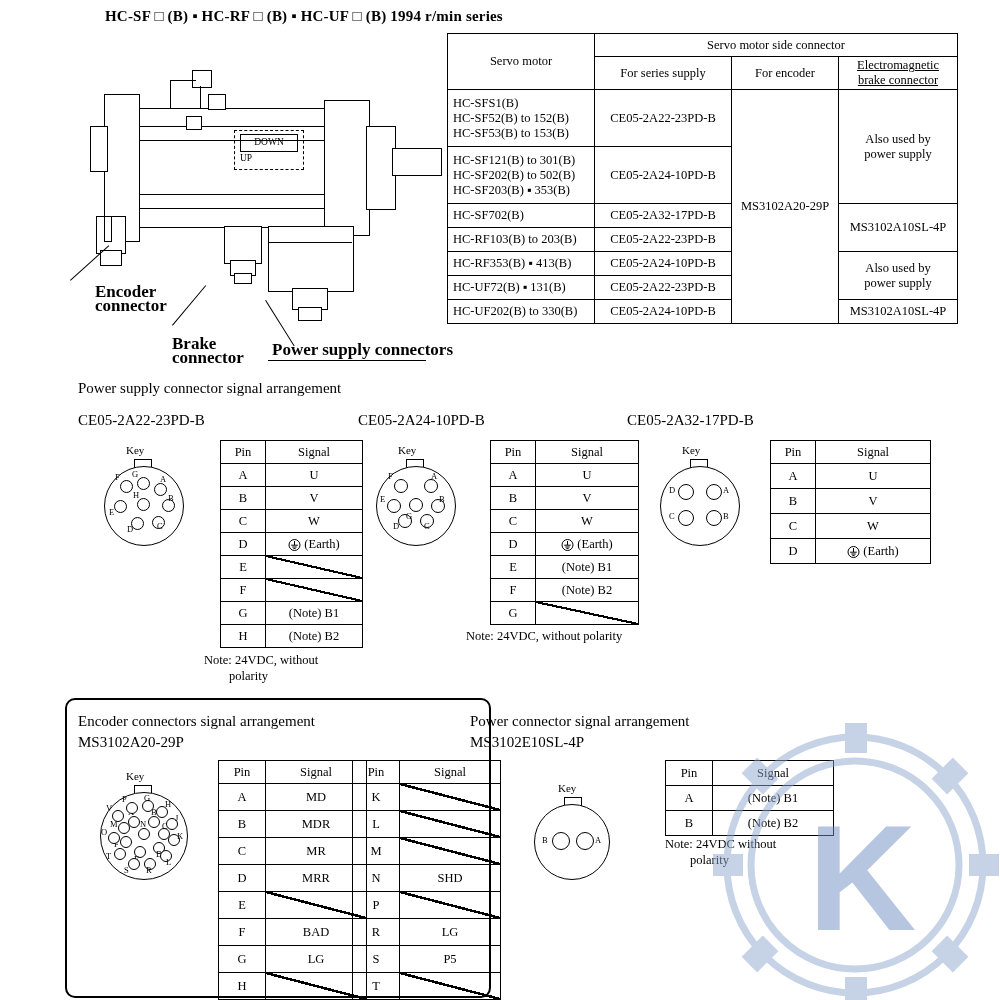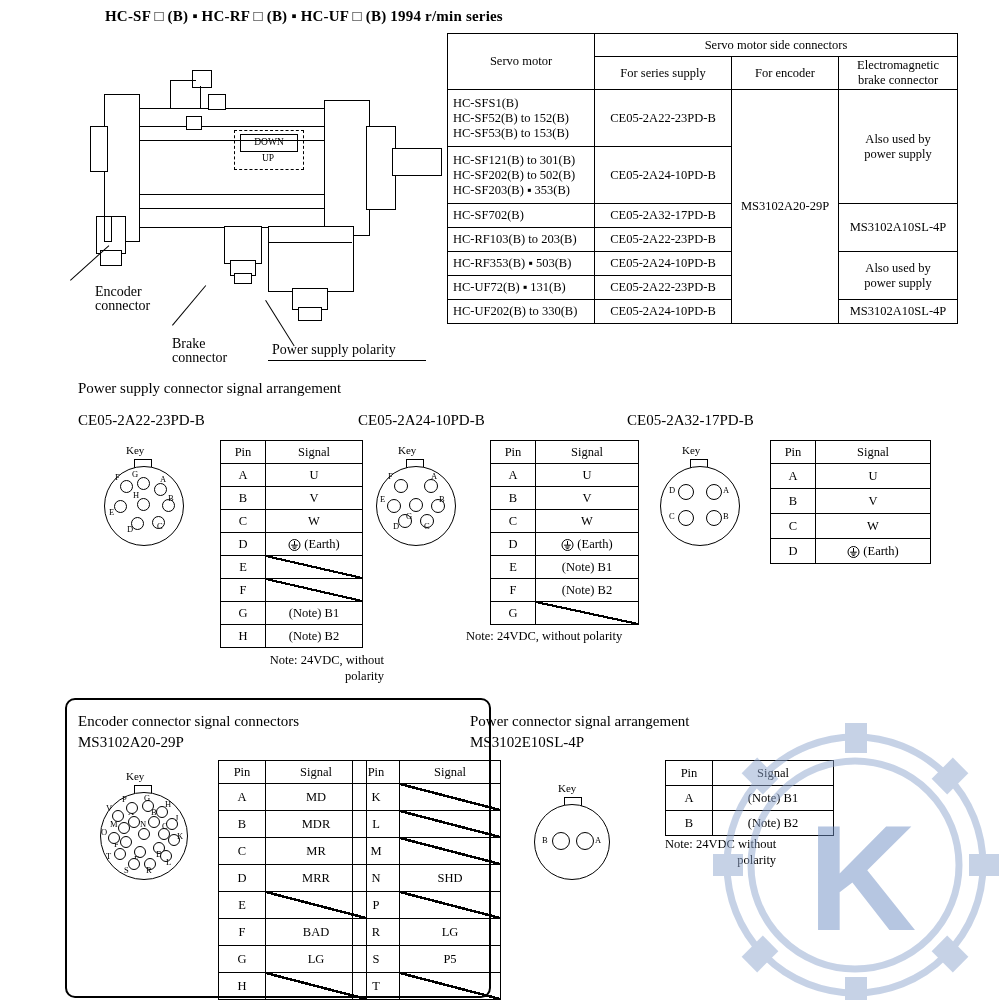--- a/index.html
+++ b/index.html
@@ -23,41 +23,41 @@
   #top-table td,#top-table th{font-size:12.5px;line-height:15px;}
   #top-table .lcell{text-align:left;padding-left:5px;white-space:nowrap;}
 
   
   #motor-drawing{left:60px;top:30px;width:380px;height:340px;}
   .mline{position:absolute;background:#000;}
   .mbox{position:absolute;border:1.5px solid #000;background:#fff;}
   .mbox.thin{border-width:1px;}
 
   
-  .callout{position:absolute;font-size:14px;line-height:14px;}
+  .callout{position:absolute;font-size:17px;line-height:14px;font-weight:bold;}
 
   
   .h2{font-size:15px;}
 
   
   .conn{position:absolute;border:1.5px solid #000;border-radius:50%;background:#fff;}
   .pinc{position:absolute;border:1px solid #000;border-radius:50%;background:#fff;}
   .pinlabel{position:absolute;font-size:8.5px;line-height:8.5px;}
   .keynotch{position:absolute;border:1px solid #000;background:#fff;}
   .keytxt{position:absolute;font-size:11px;}
 
   
   .slash{position:relative;}
   .slash::after{
     content:"";position:absolute;left:0;top:0;width:100%;height:100%;
     background:linear-gradient(to top right,transparent 47.5%,#000 47.5%,#000 52.5%,transparent 52.5%);
   }
 
   
-  .note{font-size:12.5px;line-height:16px;text-align:right;}
+  .note{font-size:12.5px;line-height:16px;}
 
   
   #bottom-panel{left:65px;top:698px;width:422px;height:296px;border:2px solid #000;border-radius:10px;background:transparent;}
 
   
   #watermark{right:-10px;bottom:-15px;width:330px;height:300px;opacity:.5;}
 
   .earth-sym{display:inline-block;vertical-align:-3px;}
 </style>
 </head>
@@ -85,21 +85,21 @@
 
   <div class="mbox thin" style="left:132px;top:40px;width:18px;height:16px;"></div>
   <div class="mline" style="left:140px;top:56px;width:1px;height:22px;"></div>
   <div class="mbox thin" style="left:148px;top:64px;width:16px;height:14px;"></div>
   <div class="mline" style="left:110px;top:50px;width:26px;height:1px;"></div>
   <div class="mline" style="left:110px;top:50px;width:1px;height:28px;"></div>
   <div class="mbox thin" style="left:126px;top:86px;width:14px;height:12px;"></div>
 
   <div class="abs" style="left:174px;top:100px;width:68px;height:38px;border:1px dashed #000;"></div>
   <div class="abs" style="left:180px;top:104px;width:56px;height:16px;border:1px solid #000;text-align:center;font-size:9.5px;line-height:15px;">DOWN</div>
-  <div class="abs" style="left:180px;top:121px;width:56px;height:15px;text-align:center;font-size:9.5px;line-height:15px;">UP</div>
+  <div class="abs" style="left:180px;top:121px;width:56px;height:15px;text-align:left;font-size:9.5px;line-height:15px;">UP</div>
 
   <div class="mbox" style="left:164px;top:196px;width:36px;height:36px;"></div>
   <div class="mbox thin" style="left:170px;top:230px;width:24px;height:14px;"></div>
   <div class="mbox thin" style="left:174px;top:243px;width:16px;height:9px;"></div>
 
   <div class="mbox" style="left:208px;top:196px;width:84px;height:64px;"></div>
   <div class="mline" style="left:208px;top:212px;width:84px;height:1px;"></div>
   <div class="mbox thin" style="left:232px;top:258px;width:34px;height:20px;"></div>
   <div class="mbox thin" style="left:238px;top:277px;width:22px;height:12px;"></div>
 
@@ -115,33 +115,33 @@
 </div>
 
 <div class="abs" style="left:172px;top:325px;width:52px;height:1px;background:#000;transform:rotate(-50deg);transform-origin:0 0;"></div>
 <div class="abs callout" style="left:172px;top:337px;">
   <div>Brake</div>
   <div>connector</div>
 </div>
 
 <div class="abs" style="left:266px;top:300px;width:54px;height:1px;background:#000;transform:rotate(58deg);transform-origin:0 0;"></div>
 <div class="abs" style="left:268px;top:360px;width:158px;height:1px;background:#000;"></div>
-<div class="abs callout" style="left:272px;top:343px;">Power supply polarity</div>
+<div class="abs callout" style="left:272px;top:343px;">Power supply connectors</div>
 
 <div class="abs" id="top-table">
   <table class="grid">
     <tbody>
         <tr>
       <td rowspan="2" style="width:138px;height:52px;">Servo motor</td>
-      <td colspan="3" style="height:20px;">Servo motor side connectors</td>
+      <td colspan="3" style="height:20px;">Servo motor side connector</td>
     </tr>
     <tr>
       <td style="width:128px;height:30px;">For series supply</td>
       <td style="width:98px;">For encoder</td>
-      <td style="width:110px;">Electromagnetic<br>brake connector</td>
+      <td style="width:110px;text-decoration:underline;">Electromagnetic<br>brake connector</td>
     </tr>
 
     <tr>
       <td class="lcell" style="height:54px;">
         HC-SFS1(B)<br>HC-SF52(B) to 152(B)<br>HC-SF53(B) to 153(B)
       </td>
       <td>CE05-2A22-23PD-B</td>
       <td rowspan="7">MS3102A20-29P</td>
       <td rowspan="2">Also used by<br>power supply</td>
     </tr>
@@ -154,21 +154,21 @@
     <tr>
       <td class="lcell" style="height:21px;">HC-SF702(B)</td>
       <td>CE05-2A32-17PD-B</td>
       <td rowspan="2">MS3102A10SL-4P</td>
     </tr>
     <tr>
       <td class="lcell" style="height:21px;">HC-RF103(B) to 203(B)</td>
       <td>CE05-2A22-23PD-B</td>
     </tr>
     <tr>
-      <td class="lcell" style="height:21px;">HC-RF353(B) ▪ 503(B)</td>
+      <td class="lcell" style="height:21px;">HC-RF353(B) ▪ 413(B)</td>
       <td>CE05-2A24-10PD-B</td>
       <td rowspan="2">Also used by<br>power supply</td>
     </tr>
     <tr>
       <td class="lcell" style="height:21px;">HC-UF72(B) ▪ 131(B)</td>
       <td>CE05-2A22-23PD-B</td>
     </tr>
     <tr>
       <td class="lcell" style="height:21px;">HC-UF202(B) to 330(B)</td>
       <td>CE05-2A24-10PD-B</td>
@@ -371,21 +371,21 @@
             <line x1="5.4" y1="9.6" x2="7.6" y2="9.6" stroke="#000" stroke-width="1"></line>
           </svg> <span>(Earth)</span>
         </td>
         </tr>
   </tbody>
     </table>
 </div>
 
 <div class="abs" id="bottom-panel"></div>
 
-<div class="abs h2" style="left:78px;top:713px;">Encoder connector signal connectors</div>
+<div class="abs h2" style="left:78px;top:713px;">Encoder connectors signal arrangement</div>
 <div class="abs h2" style="left:78px;top:734px;">MS3102A20-29P</div>
 
 <div class="abs" style="left:96px;top:770px;width:100px;height:110px;">
   <div class="keytxt" style="left:30px;top:0px;">Key</div>
   <div class="keynotch" style="left:38px;top:15px;width:16px;height:8px;"></div>
   <div class="conn" style="left:4px;top:22px;width:86px;height:86px;"></div>
 
   <div class="pinc" style="left:42px;top:58px;width:10px;height:10px;"></div>
   <div class="pinlabel" style="left:44px;top:50px;">N</div>
 

